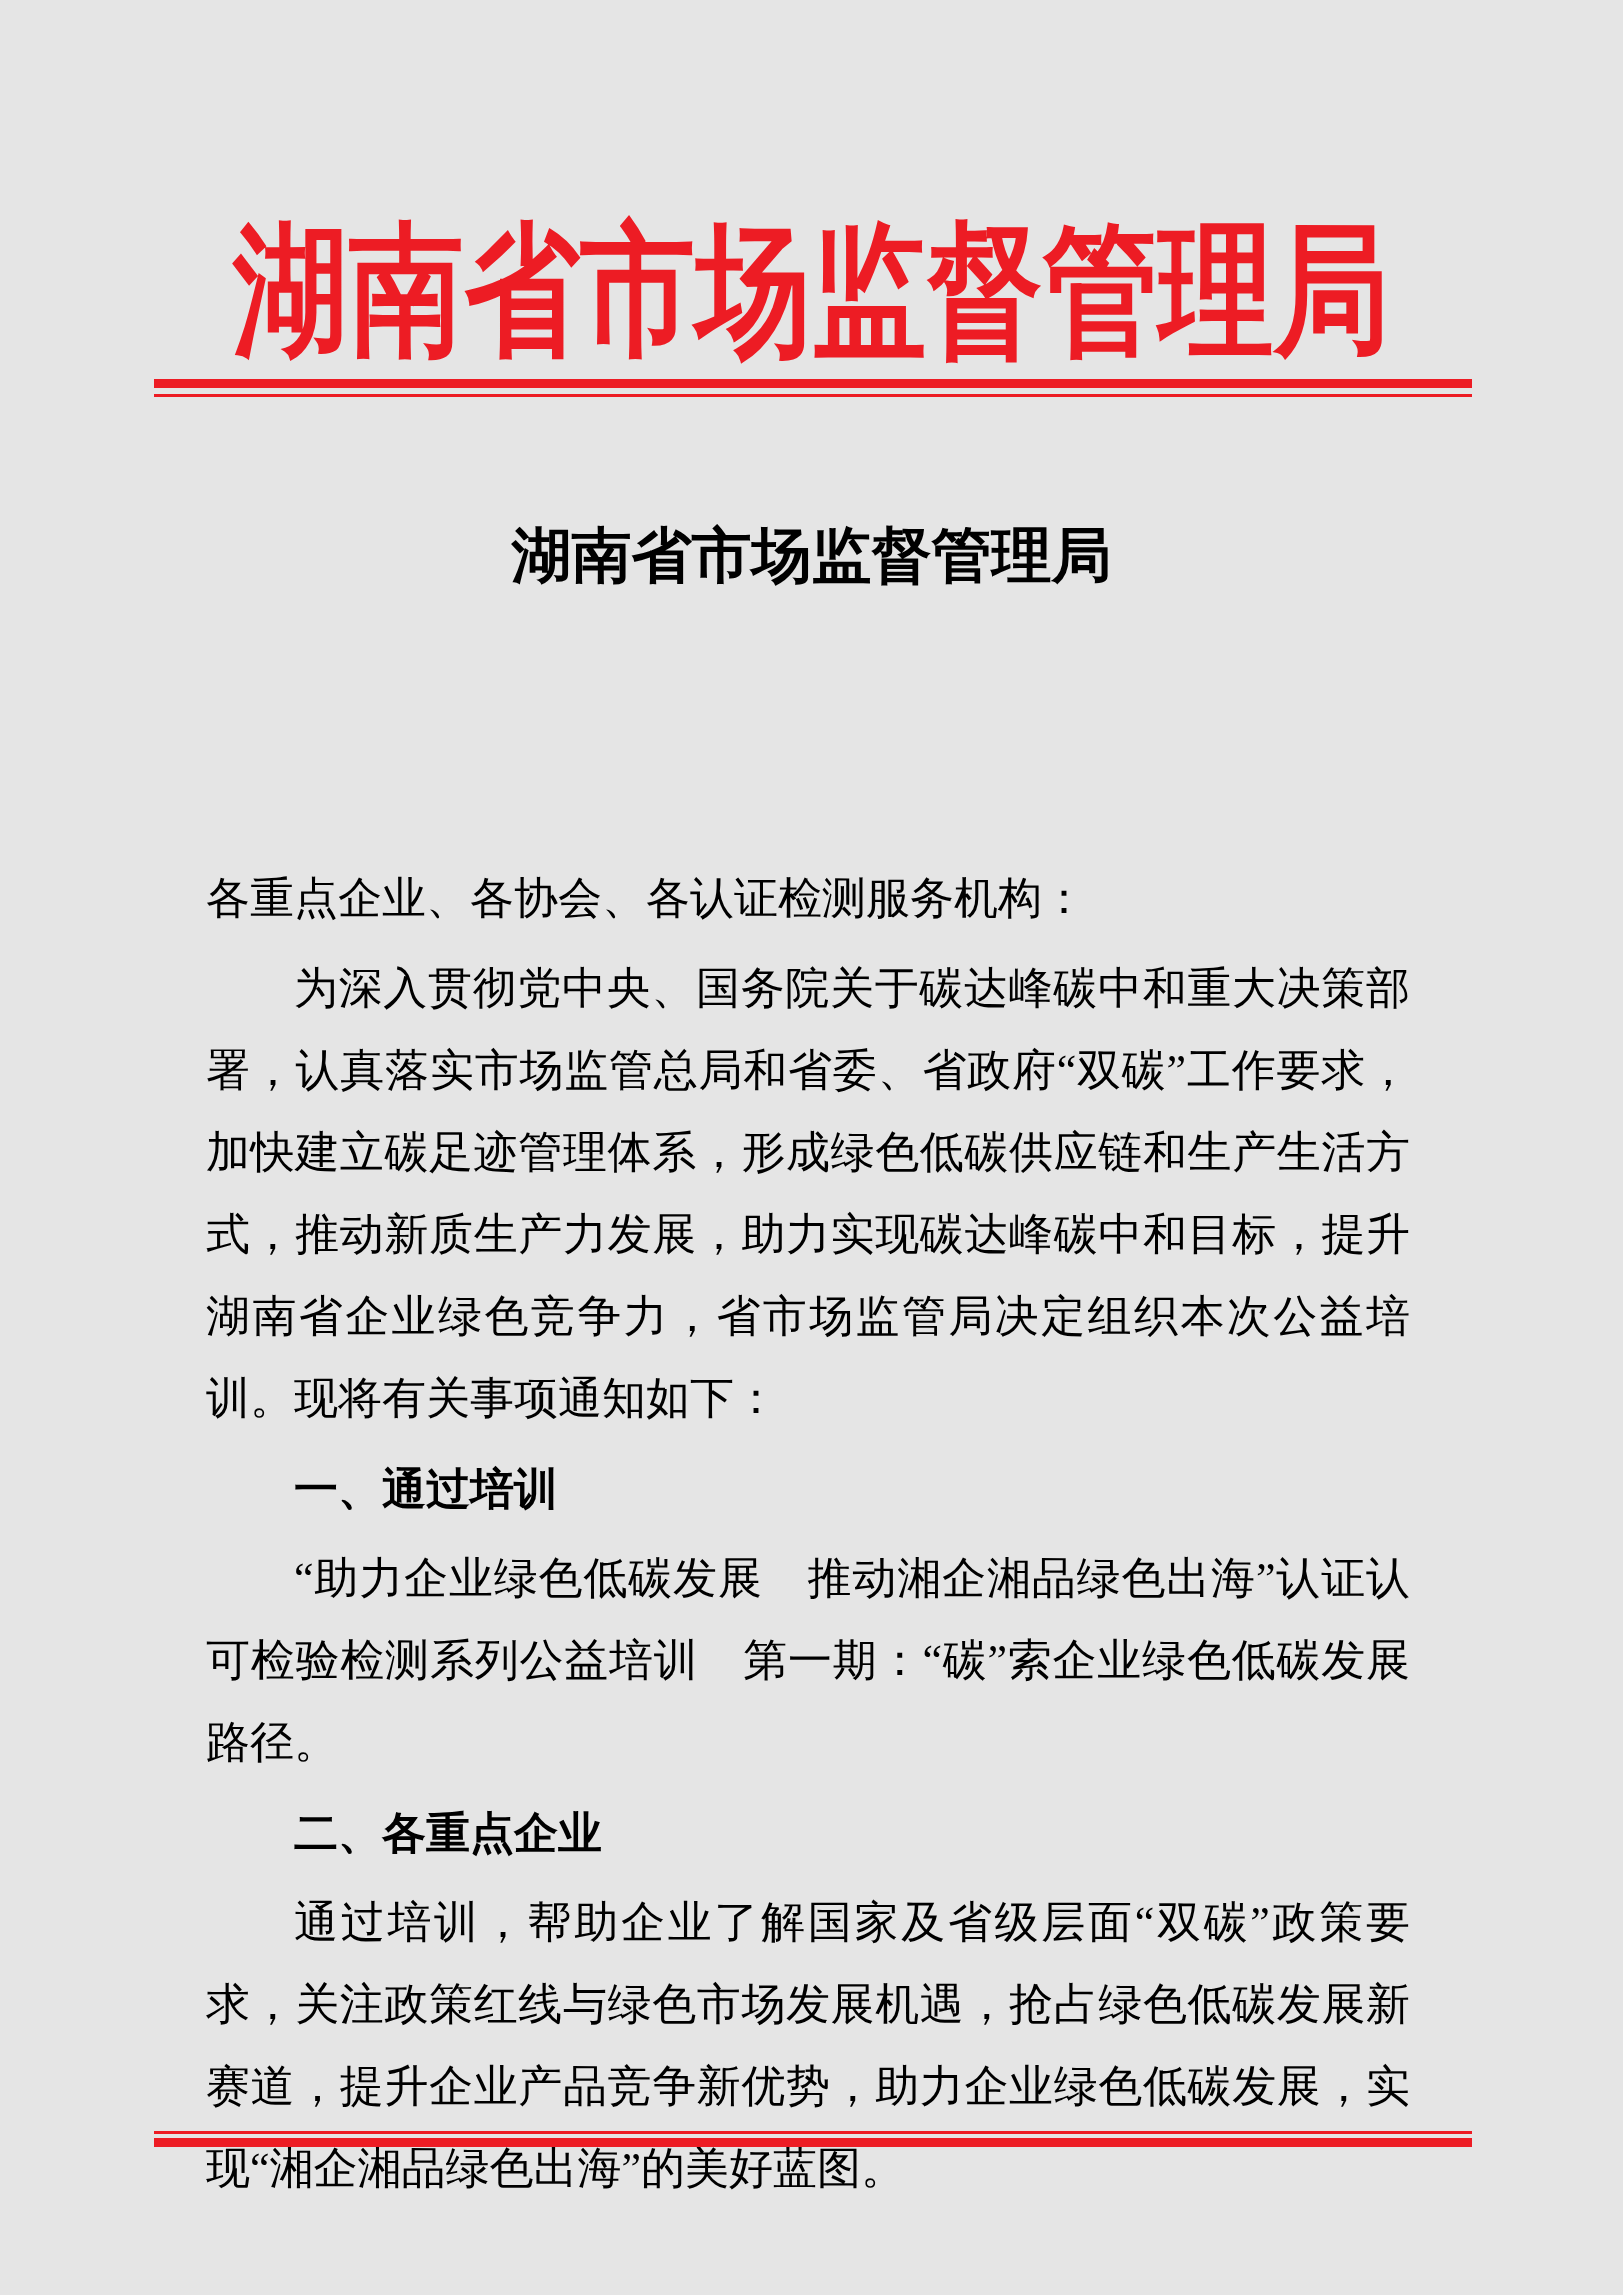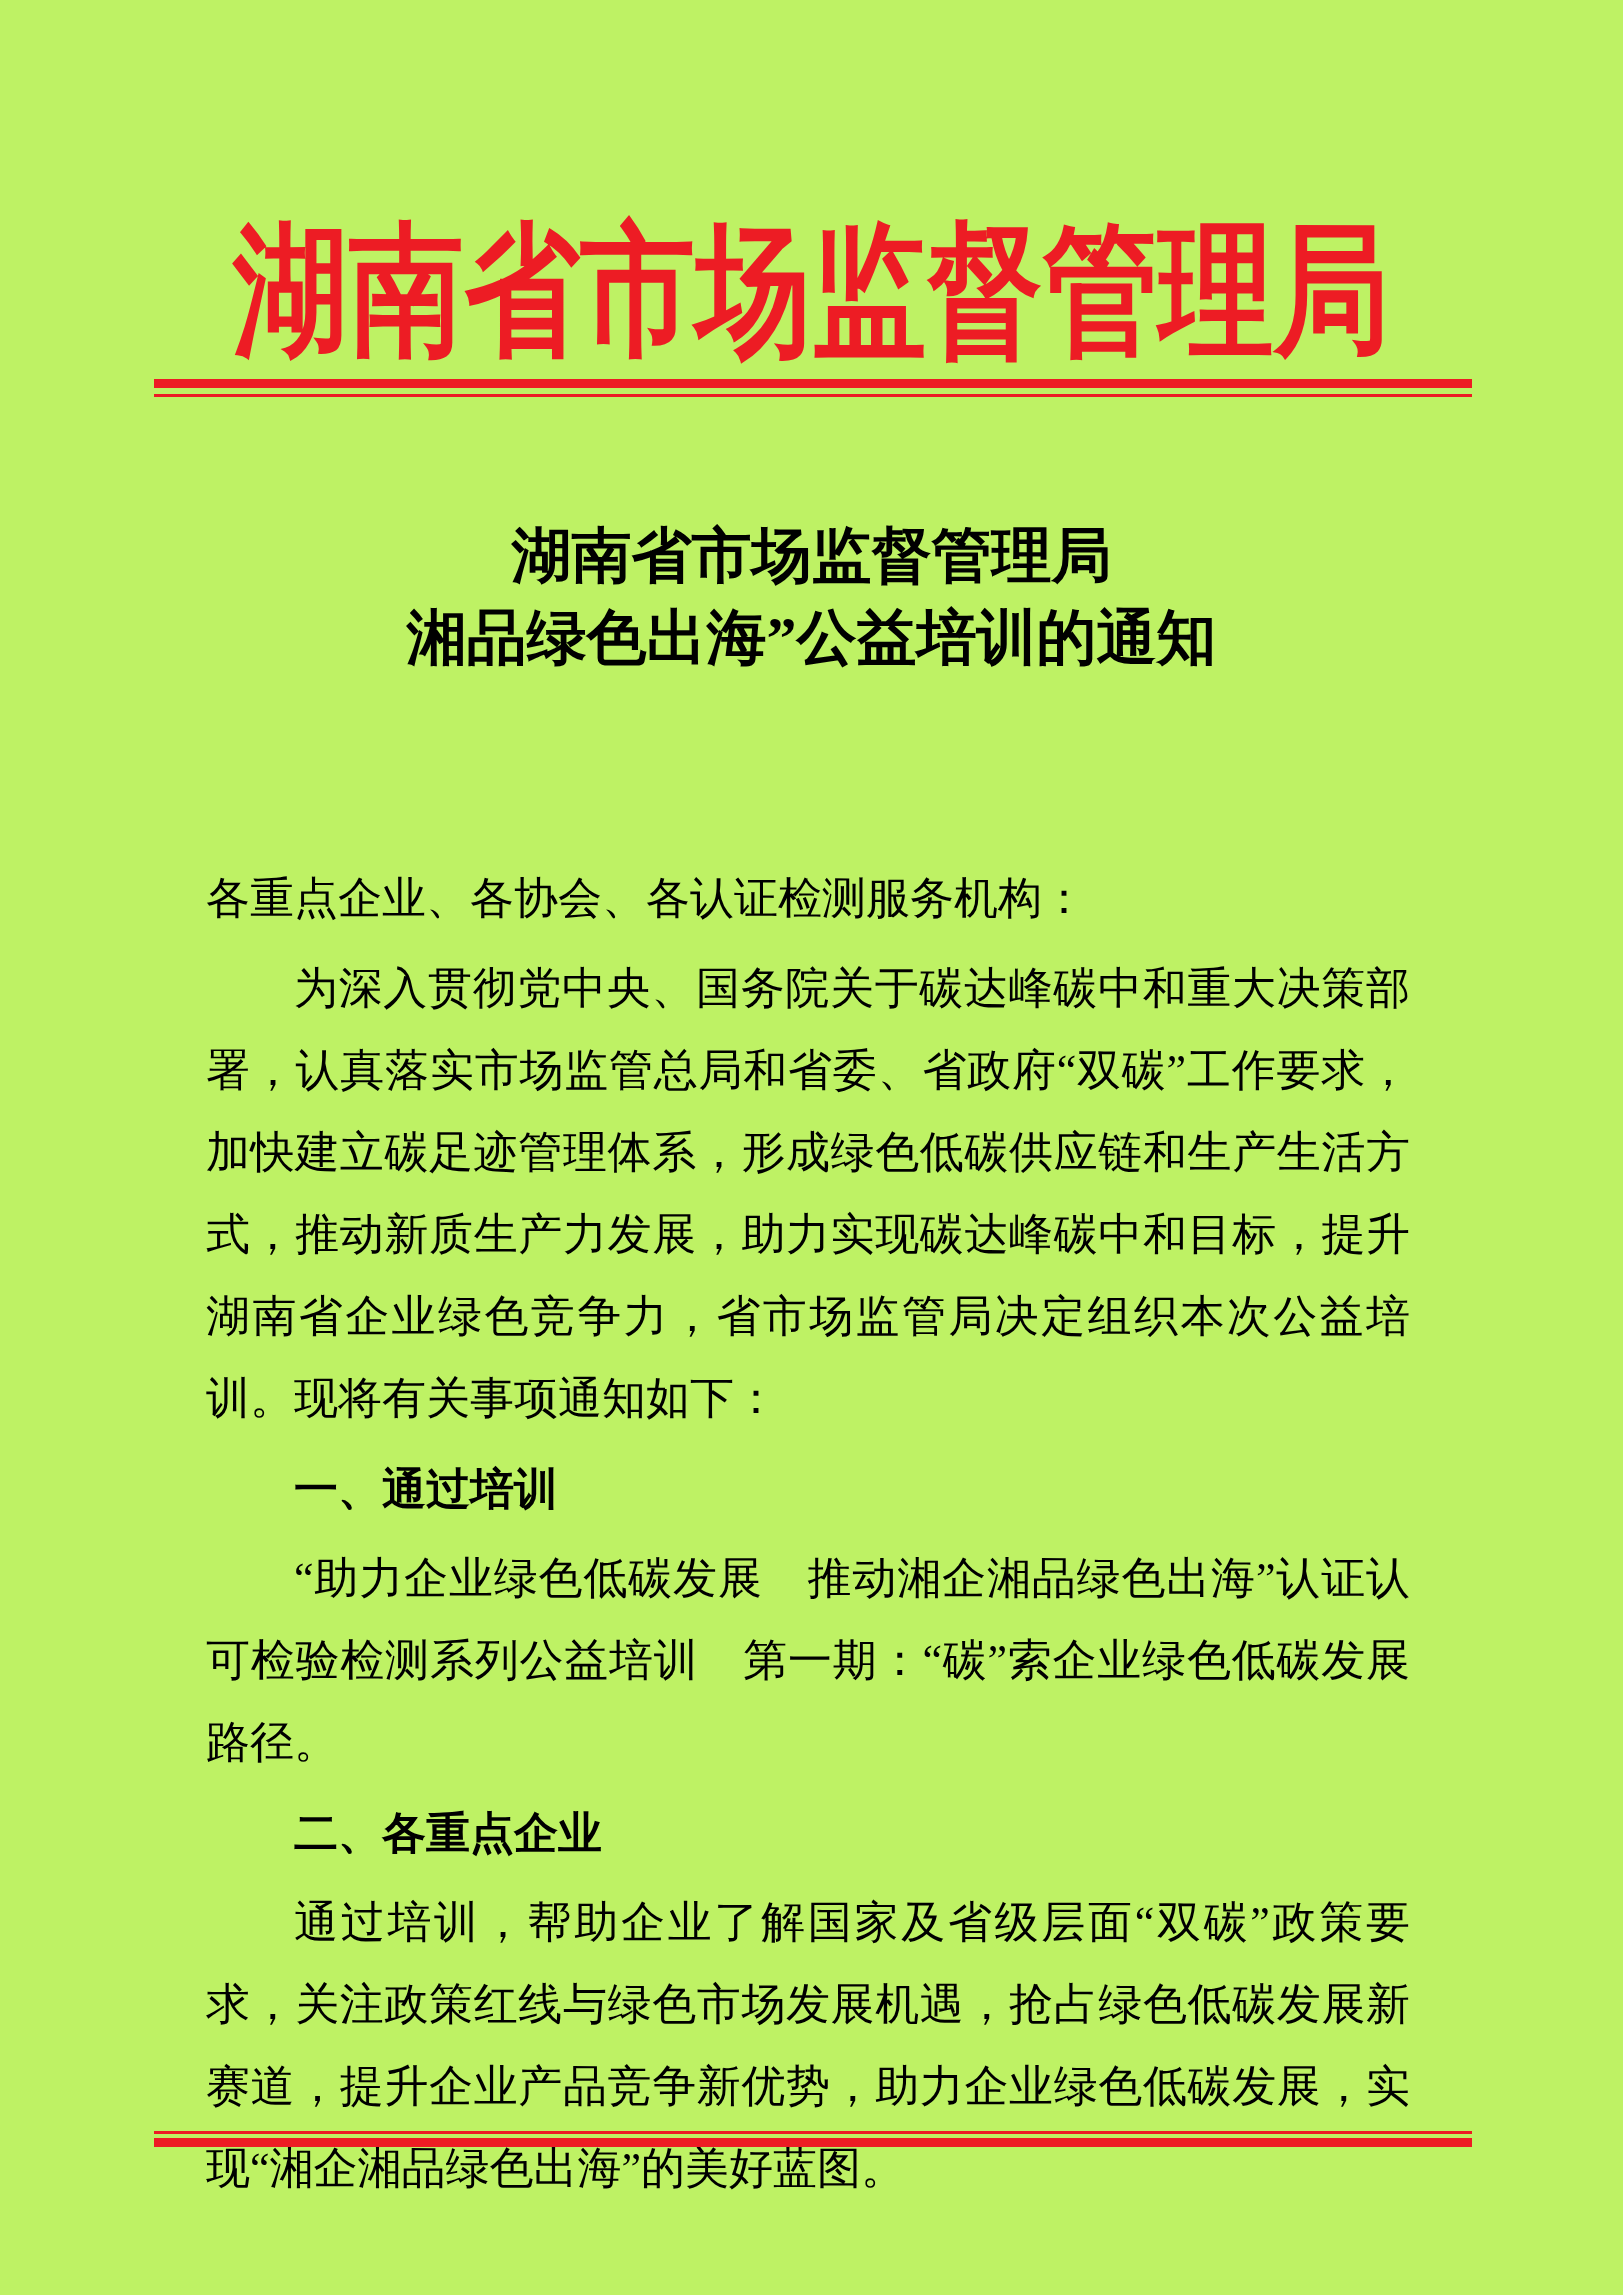--- a/index.html
+++ b/index.html
@@ -5,21 +5,21 @@
   html, body {
     margin: 0;
     padding: 0;
     background: #ffffff;
   }
   .page {
     position: relative;
     width: 1623px;
     height: 2295px;
     margin: 0 auto;
-    background: #bef264;
+    background: #e5e5e5;
     overflow: hidden;
     font-family: "Liberation Serif", serif;
     color: #000000;
     text-decoration: underline;
   }
   
   .agency-header {
     position: absolute;
     top: 220px;
     left: 0;
@@ -89,21 +89,20 @@
 
 <div class="page">
 
   <div class="agency-header">湖南省市场监督管理局</div>
 
   <div class="rule rule-thick-top"></div>
   <div class="rule rule-thin-top"></div>
 
   <div class="doc-title">
     <div>湖南省市场监督管理局</div>
-    <div>湘品绿色出海”公益培训的通知</div>
   </div>
 
   <div class="doc-body">
       <p class="b-salutation">各重点企业、各协会、各认证检测服务机构：</p>
       <p class="b-para">为深入贯彻党中央、国务院关于碳达峰碳中和重大决策部署，认真落实市场监管总局和省委、省政府“双碳”工作要求，加快建立碳足迹管理体系，形成绿色低碳供应链和生产生活方式，推动新质生产力发展，助力实现碳达峰碳中和目标，提升湖南省企业绿色竞争力，省市场监管局决定组织本次公益培训。现将有关事项通知如下：</p>
       <p class="b-heading">一、通过培训</p>
       <p class="b-para">“助力企业绿色低碳发展　推动湘企湘品绿色出海”认证认可检验检测系列公益培训　第一期：“碳”索企业绿色低碳发展路径。</p>
       <p class="b-heading">二、各重点企业</p>
       <p class="b-para">通过培训，帮助企业了解国家及省级层面“双碳”政策要求，关注政策红线与绿色市场发展机遇，抢占绿色低碳发展新赛道，提升企业产品竞争新优势，助力企业绿色低碳发展，实现“湘企湘品绿色出海”的美好蓝图。</p>
     </div>

